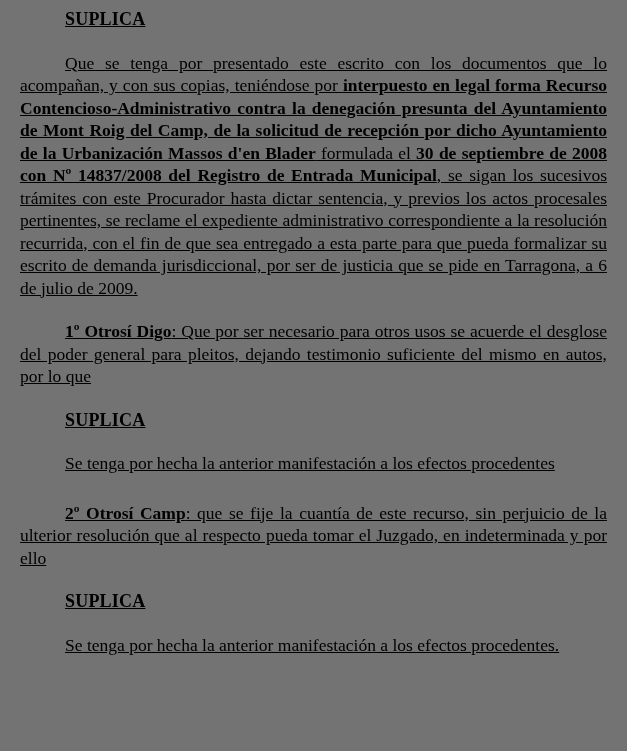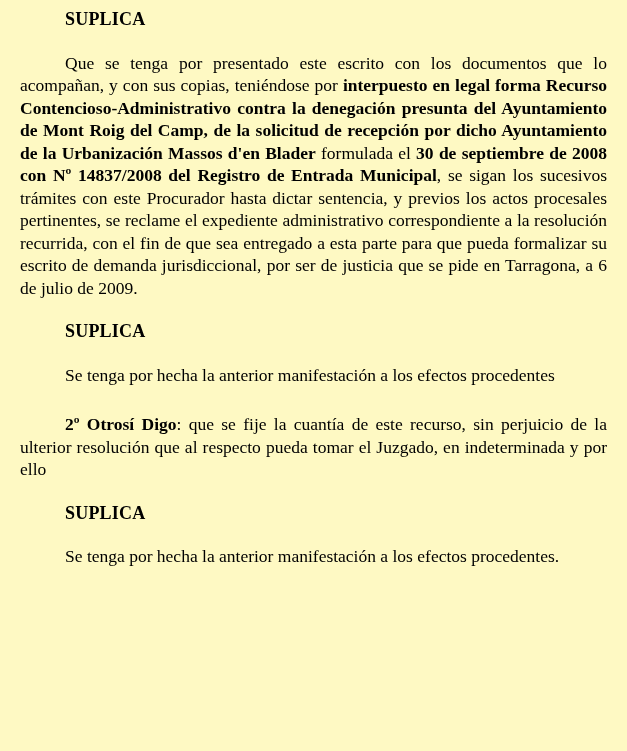--- a/index.html
+++ b/index.html
@@ -14,21 +14,22 @@
     font-family: "Liberation Serif", "DejaVu Serif", serif;
     font-size: 17.5px;
     line-height: 22.5px;
     color: #000000;
   }
   .page {
     box-sizing: border-box;
     width: 627px;
     height: 751px;
     padding: 8px 20px 0 20px;
-    background: #fef9c3;
+    background: #737373;
+    text-decoration: underline;
   }
   .doc-heading {
     font-weight: bold;
     margin: 0 0 21px 0;
     padding-left: 45px;
     font-size: 18px;
     letter-spacing: 0.2px;
   }
   .doc-paragraph {
     margin: 16px 0 21px 0;
@@ -44,24 +45,25 @@
 </style>
 </head>
 <body>
 
 <div class="page">
 
   <div class="doc-heading">SUPLICA</div>
 
   <p class="doc-paragraph"><span>Que se tenga por presentado este escrito con los documentos que lo acompañan, y con sus copias, teniéndose por </span><span class="run-bold">interpuesto en legal forma Recurso Contencioso-Administrativo contra la denegación presunta del Ayuntamiento de Mont Roig del Camp, de la solicitud de recepción por dicho Ayuntamiento de la Urbanización Massos d'en Blader</span><span> formulada el </span><span class="run-bold">30 de septiembre de 2008 con Nº 14837/2008 del Registro de Entrada Municipal</span><span>, se sigan los sucesivos trámites con este Procurador hasta dictar sentencia, y previos los actos procesales pertinentes, se reclame el expediente administrativo correspondiente a la resolución recurrida, con el fin de que sea entregado a esta parte para que pueda formalizar su escrito de demanda jurisdiccional, por ser de justicia que se pide en Tarragona, a 6 de julio de 2009.</span></p>
 
+  <p class="doc-paragraph"><span class="run-bold">1º Otrosí Digo</span><span>: Que por ser necesario para otros usos se acuerde el desglose del poder general para pleitos, dejando testimonio suficiente del mismo en autos, por lo que</span></p>
 
   <div class="doc-heading">SUPLICA</div>
 
   <p class="doc-paragraph"><span>Se tenga por hecha la anterior manifestación a los efectos procedentes</span></p>
 
-  <p class="doc-paragraph space-before-large"><span class="run-bold">2º Otrosí Digo</span><span>: que se fije la cuantía de este recurso, sin perjuicio de la ulterior resolución que al respecto pueda tomar el Juzgado, en indeterminada y por ello</span></p>
+  <p class="doc-paragraph space-before-large"><span class="run-bold">2º Otrosí Camp</span><span>: que se fije la cuantía de este recurso, sin perjuicio de la ulterior resolución que al respecto pueda tomar el Juzgado, en indeterminada y por ello</span></p>
 
   <div class="doc-heading">SUPLICA</div>
 
   <p class="doc-paragraph"><span>Se tenga por hecha la anterior manifestación a los efectos procedentes.</span></p>
 
 </div>
 
 </body></html>

